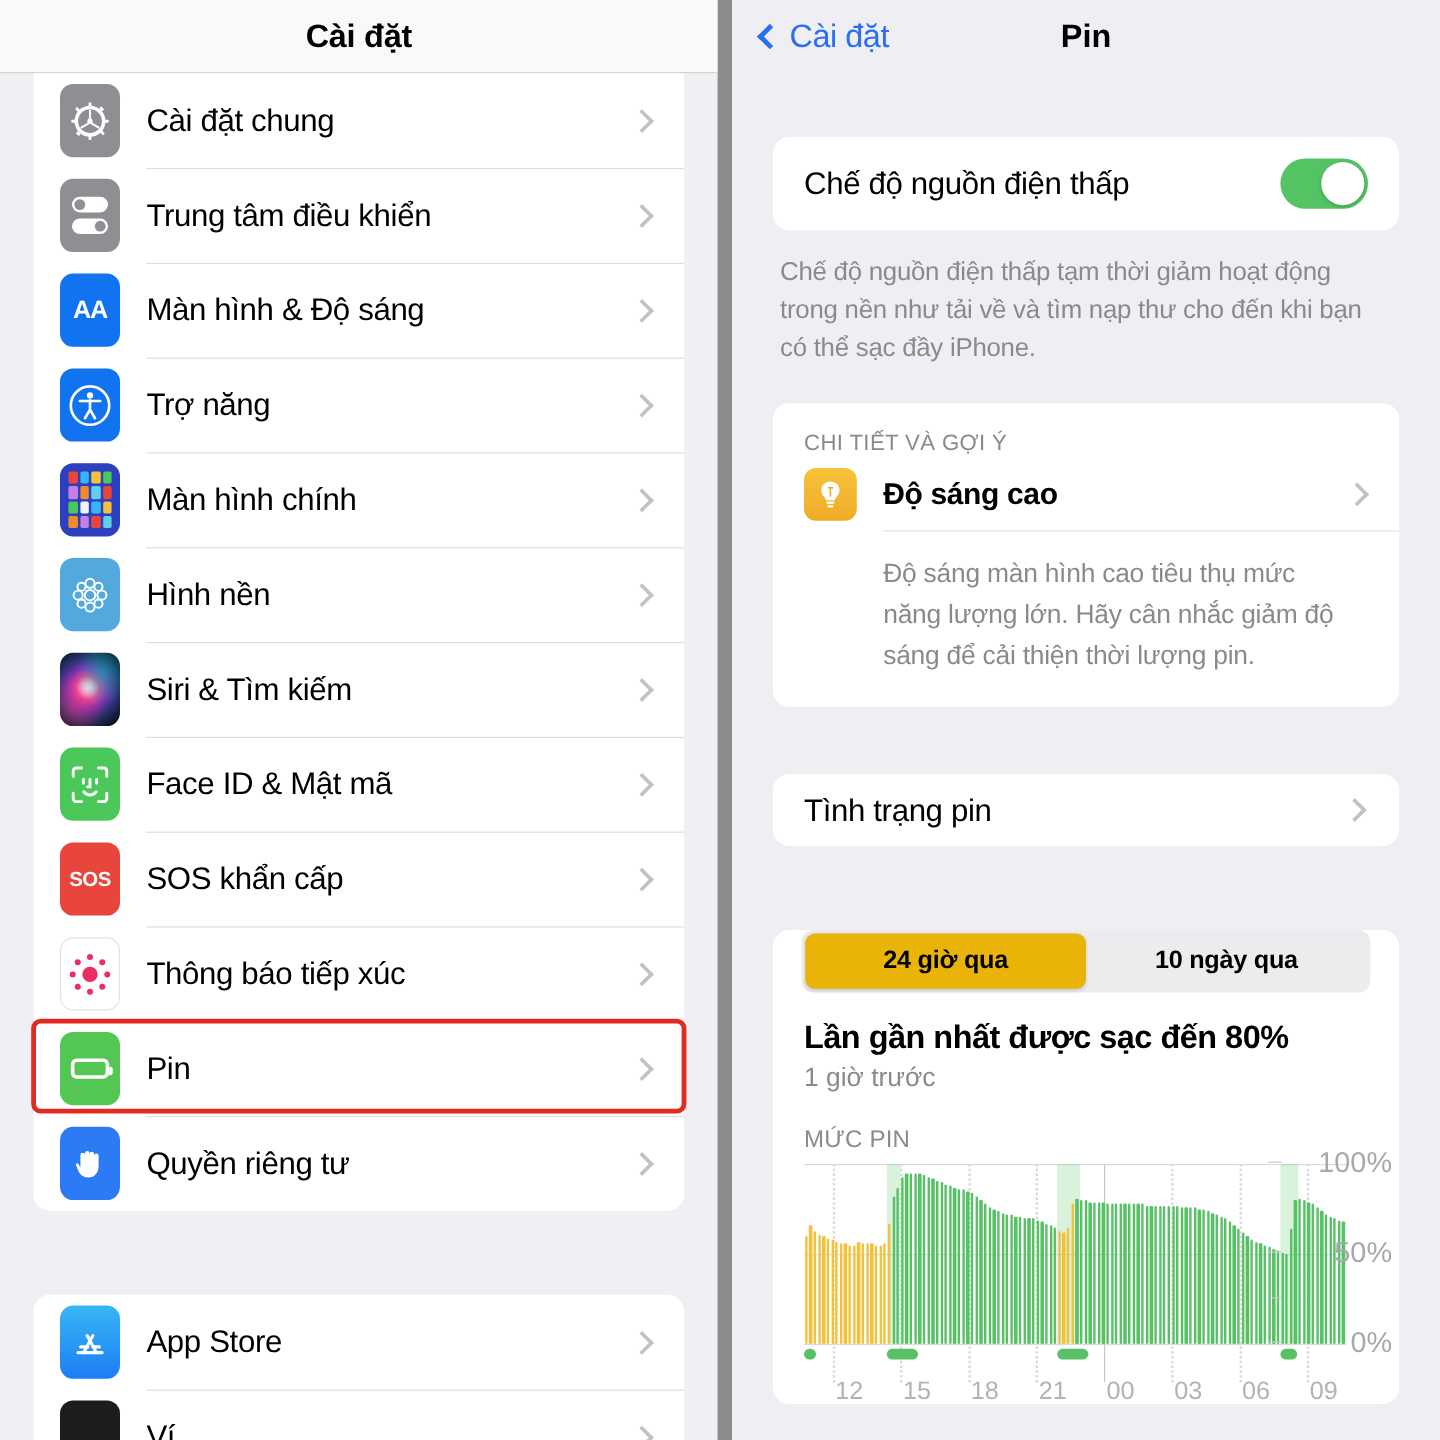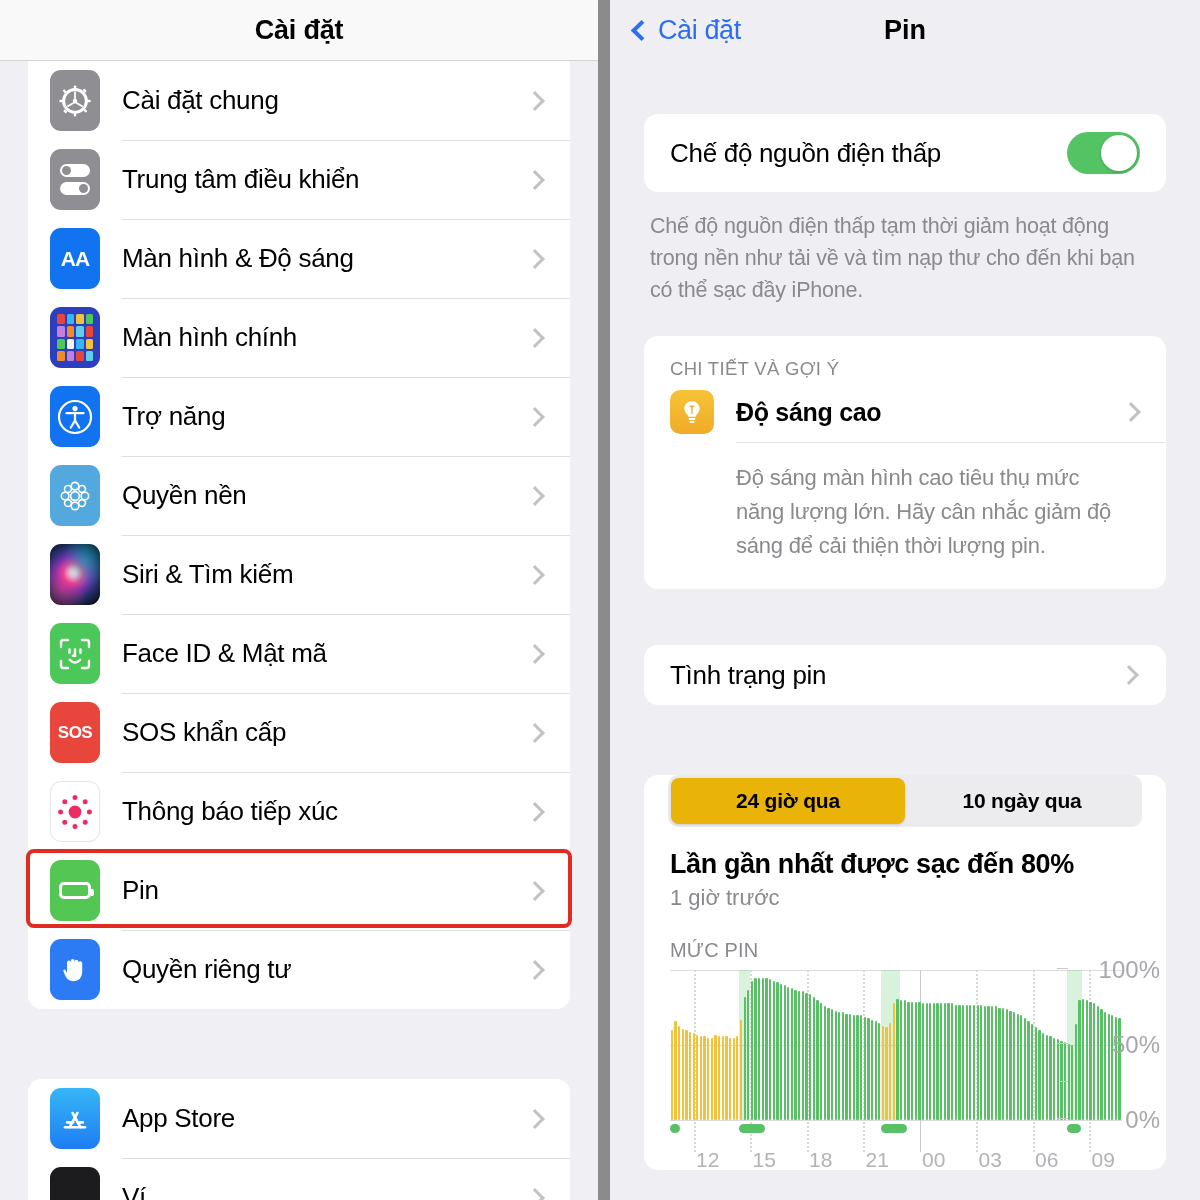--- a/index.html
+++ b/index.html
@@ -317,20 +317,32 @@
           <div class="chev"></div>
         </div>
 
         <div class="row">
           <div class="row-icon ic-aa">AA</div>
           <div class="row-label">Màn hình &amp; Độ sáng</div>
           <div class="chev"></div>
         </div>
 
         <div class="row">
+          <div class="row-icon ic-acc">
+            <svg viewBox="0 0 44 44">
+                <circle cx="22" cy="22" r="16" fill="none" stroke="#fff" stroke-width="2.2"></circle>
+                <circle cx="22" cy="13.5" r="2.6" fill="#fff"></circle>
+                <path d="M13.5 18.2h17M22 17.5v8M22 25.5l-4.2 7M22 25.5l4.2 7" stroke="#fff" stroke-width="2.2" stroke-linecap="round" fill="none"></path>
+              </svg>
+          </div>
+          <div class="row-label">Trợ năng</div>
+          <div class="chev"></div>
+        </div>
+
+        <div class="row">
           <div class="row-icon ic-home">
             <div class="gridd">
               <span style="background:#e8453c"></span>
                 <span style="background:#37b6f6"></span>
                 <span style="background:#f2c23c"></span>
                 <span style="background:#4cc85a"></span>
               <span style="background:#c57fe0"></span>
                 <span style="background:#f08a2a"></span>
                 <span style="background:#5fd0ea"></span>
                 <span style="background:#e8453c"></span>
@@ -342,48 +354,36 @@
                 <span style="background:#c57fe0"></span>
                 <span style="background:#e8453c"></span>
                 <span style="background:#5fd0ea"></span>
             </div>
           </div>
           <div class="row-label">Màn hình chính</div>
           <div class="chev"></div>
         </div>
 
         <div class="row">
-          <div class="row-icon ic-acc">
-            <svg viewBox="0 0 44 44">
-                <circle cx="22" cy="22" r="16" fill="none" stroke="#fff" stroke-width="2.2"></circle>
-                <circle cx="22" cy="13.5" r="2.6" fill="#fff"></circle>
-                <path d="M13.5 18.2h17M22 17.5v8M22 25.5l-4.2 7M22 25.5l4.2 7" stroke="#fff" stroke-width="2.2" stroke-linecap="round" fill="none"></path>
-              </svg>
-          </div>
-          <div class="row-label">Trợ năng</div>
-          <div class="chev"></div>
-        </div>
-
-        <div class="row">
           <div class="row-icon ic-wall">
             <svg viewBox="0 0 40 40">
                 <g fill="none" stroke="#fff" stroke-width="1.7">
                   <circle cx="20" cy="20" r="4.6"></circle>
                   <circle cx="20" cy="9.6" r="4"></circle>
                   <circle cx="20" cy="30.4" r="4"></circle>
                   <circle cx="9.6" cy="20" r="4"></circle>
                   <circle cx="30.4" cy="20" r="4"></circle>
                   <circle cx="12.6" cy="12.6" r="3.6"></circle>
                   <circle cx="27.4" cy="12.6" r="3.6"></circle>
                   <circle cx="12.6" cy="27.4" r="3.6"></circle>
                   <circle cx="27.4" cy="27.4" r="3.6"></circle>
                 </g>
               </svg>
           </div>
-          <div class="row-label">Quyền nền</div>
+          <div class="row-label">Hình nền</div>
           <div class="chev"></div>
         </div>
 
         <div class="row">
           <div class="row-icon ic-siri"></div>
           <div class="row-label">Siri &amp; Tìm kiếm</div>
           <div class="chev"></div>
         </div>
 
         <div class="row">

